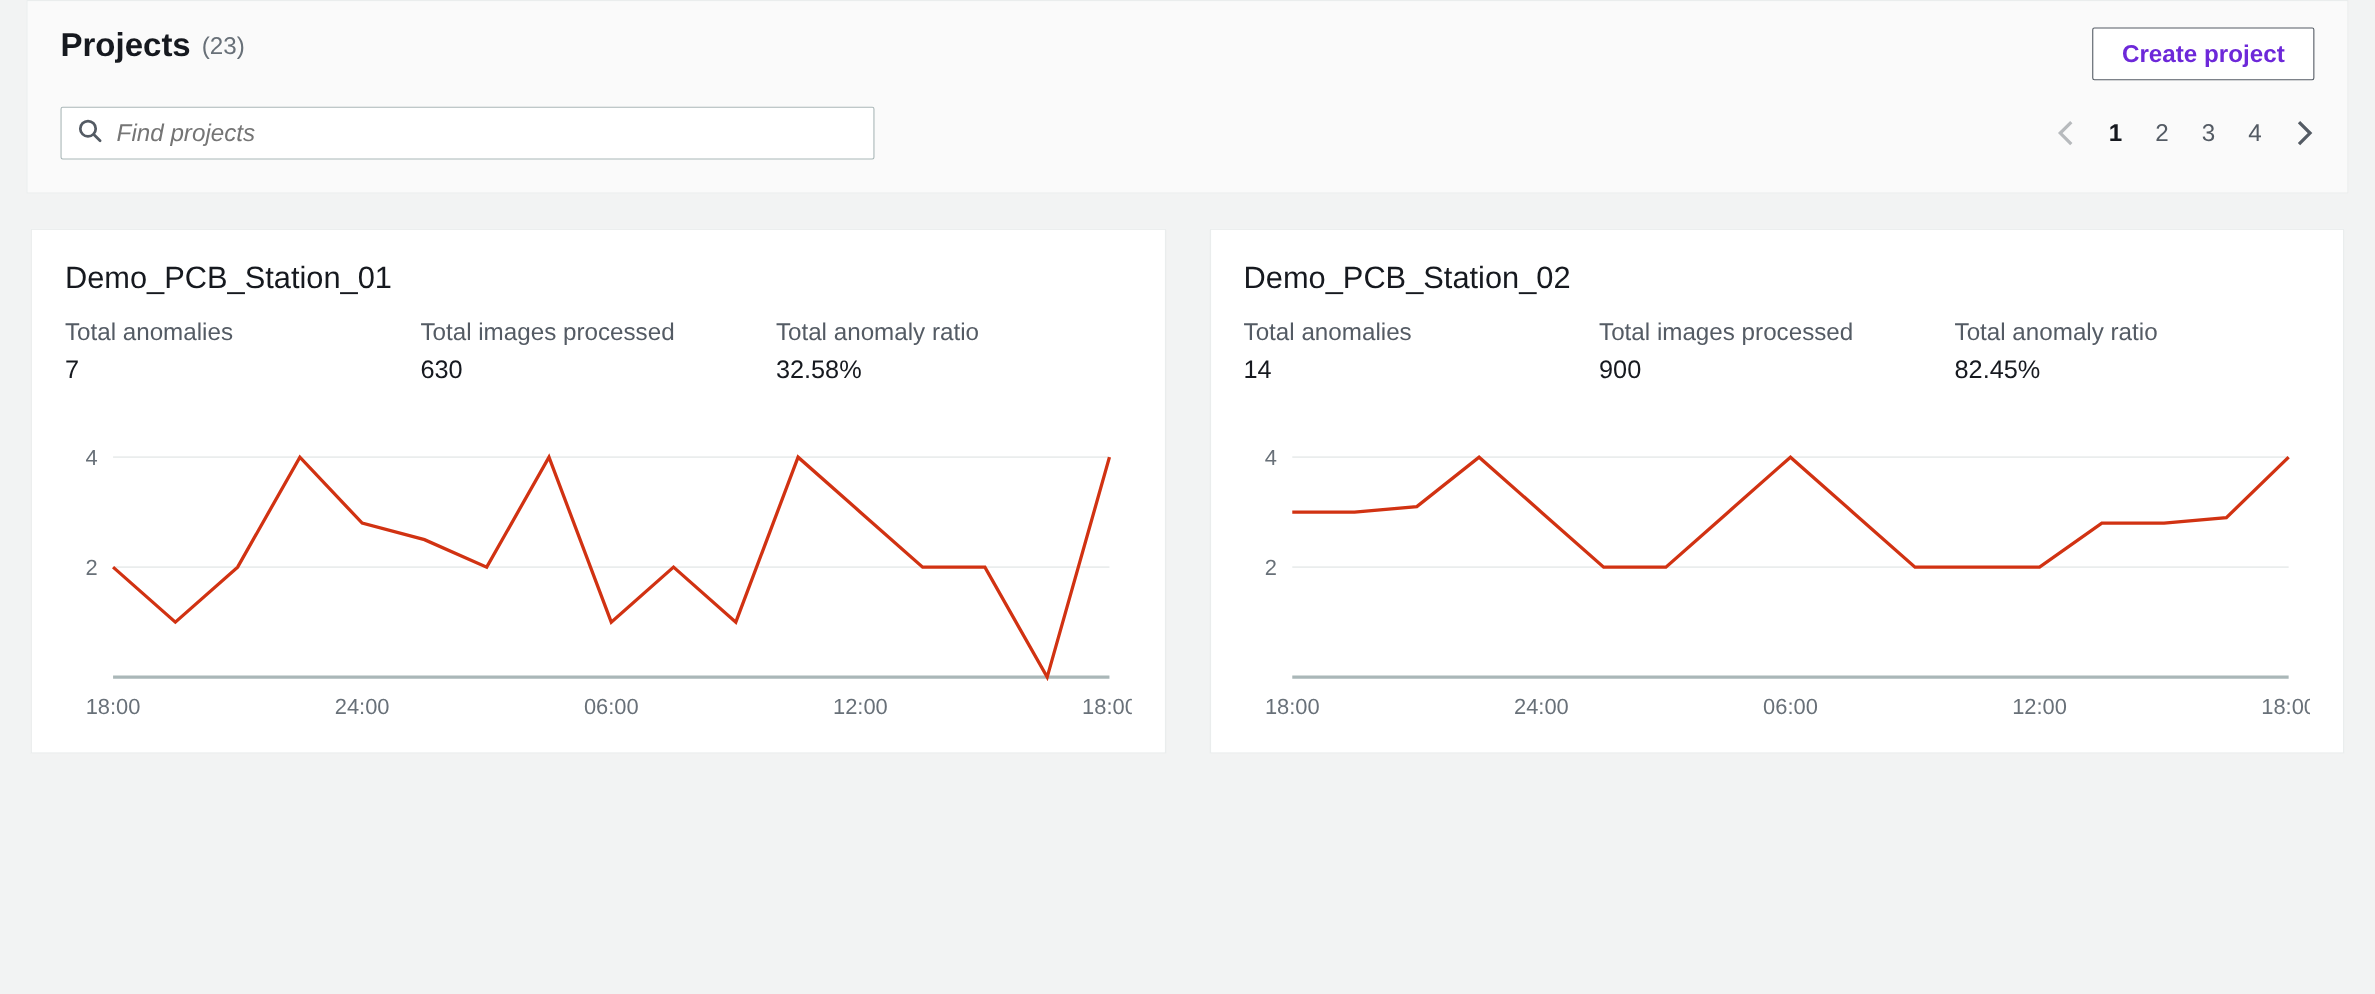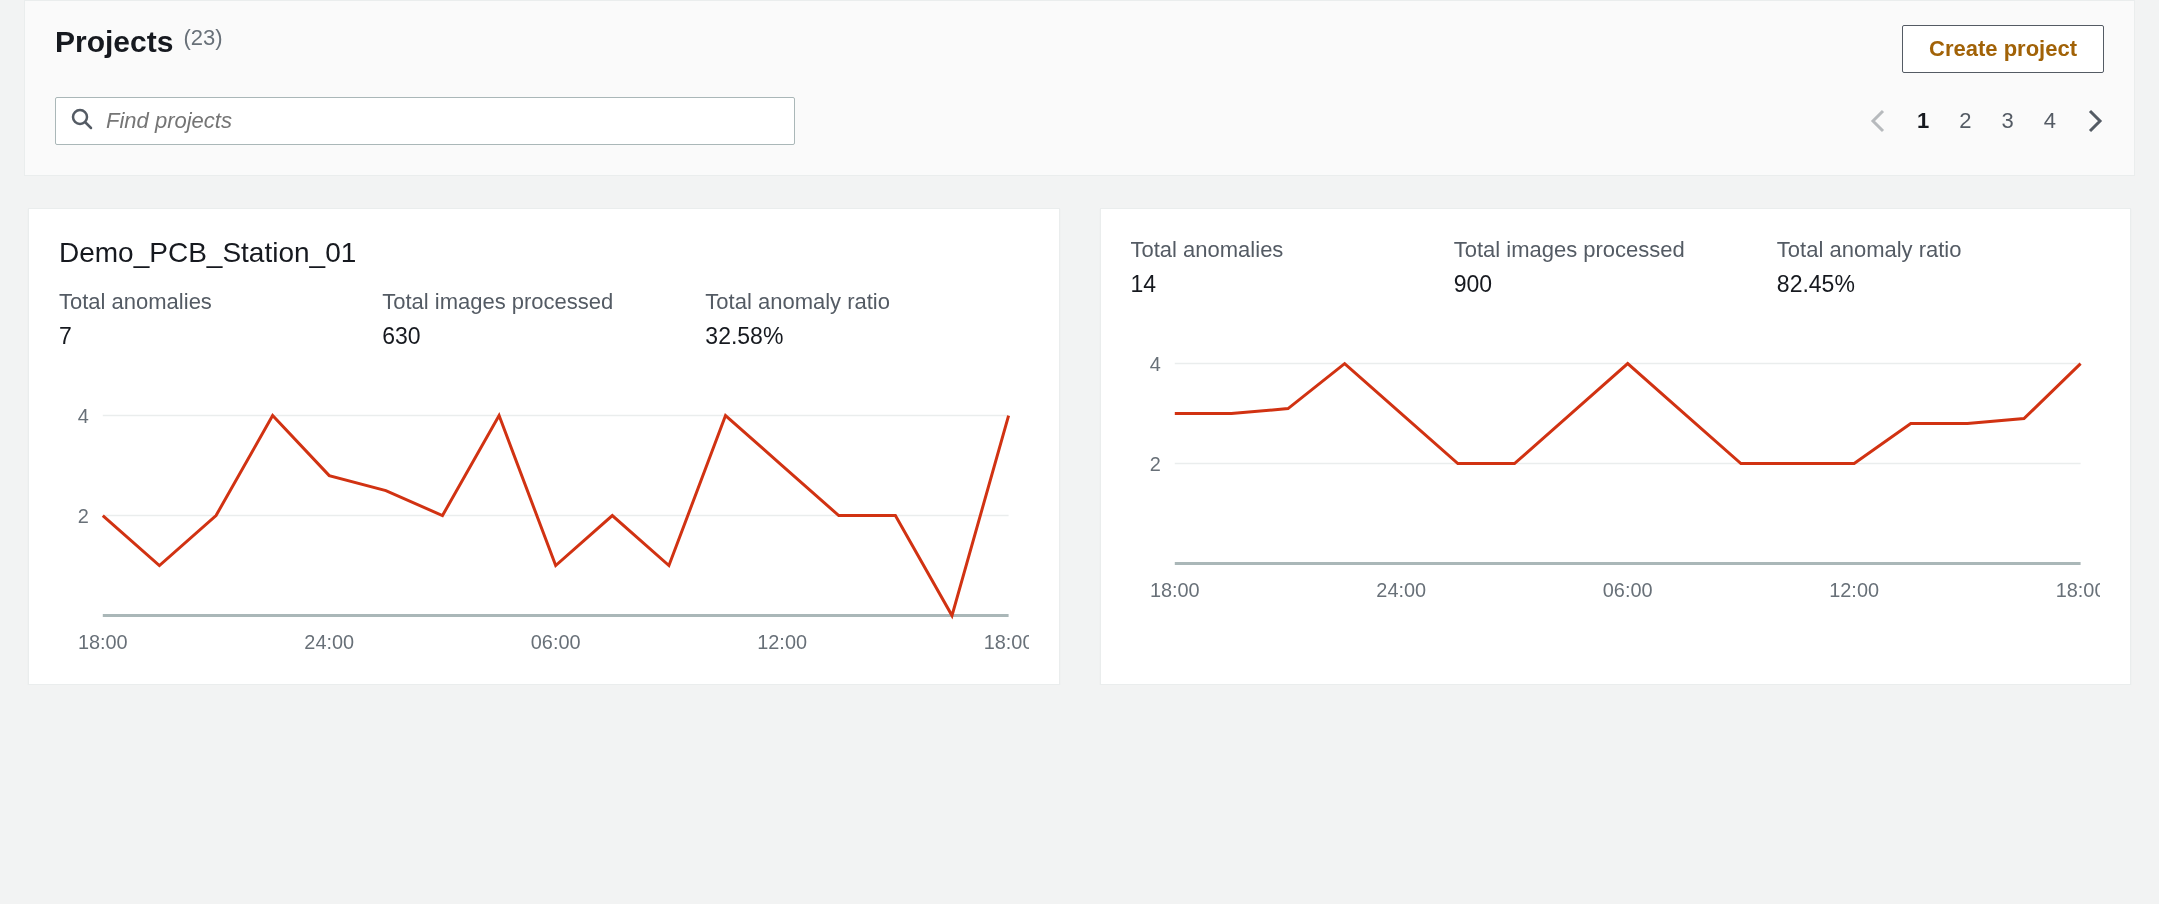--- a/index.html
+++ b/index.html
@@ -14,27 +14,27 @@
     background: #fafafa;
     border: 1px solid #eaeded;
     margin: 0 24px 32px 24px;
     padding: 24px 30px 30px 30px;
   }
   .header-top {
     display: flex;
     justify-content: space-between;
     align-items: flex-start;
   }
-  .title-row { display:flex; align-items: flex-start; gap: 10px; }
+  .title-row { display:flex; align-items: center; gap: 10px; }
   .title-main { font-size: 30px; font-weight: 700; color:#16191f; }
   .title-count { font-size: 22px; font-weight: 400; color:#687078; }
   .btn-create {
     border: 1px solid #545b64;
     background: #fff;
-    color: #a16207;
+    color: #6d28d9;
     font-size: 22px;
     font-weight: 700;
     padding: 10px 26px;
     border-radius: 2px;
     cursor: pointer;
   }
   .header-bottom {
     display:flex;
     justify-content: space-between;
     margin-top: 24px;
@@ -167,20 +167,21 @@
           <text x="271.5" y="270" class="x-tick-label">24:00</text>
           <text x="499" y="270" class="x-tick-label">06:00</text>
           <text x="726.5" y="270" class="x-tick-label">12:00</text>
           <text x="954" y="270" class="x-tick-label">18:00</text>
           <path d="M44,135.55555555555554 L100.875,185.77777777777777 L157.75,135.55555555555554 L214.625,35.11111111111112 L271.5,95.37777777777778 L328.375,110.44444444444444 L385.25,135.55555555555554 L442.125,35.11111111111112 L499,185.77777777777777 L555.875,135.55555555555554 L612.75,185.77777777777777 L669.625,35.11111111111112 L726.5,85.33333333333334 L783.375,135.55555555555554 L840.25,135.55555555555554 L897.125,236 L954,35.11111111111112 " class="series-line" stroke="#d13212"></path>
         </svg>
     </div>
   </div>
 
   <div class="card">
+    <div class="card-title">Demo_PCB_Station_02</div>
     <div class="stats-row">
       <div class="stat">
         <div class="stat-label">Total anomalies</div>
         <div class="stat-value">14</div>
       </div>
       <div class="stat">
         <div class="stat-label">Total images processed</div>
         <div class="stat-value">900</div>
       </div>
       <div class="stat">

